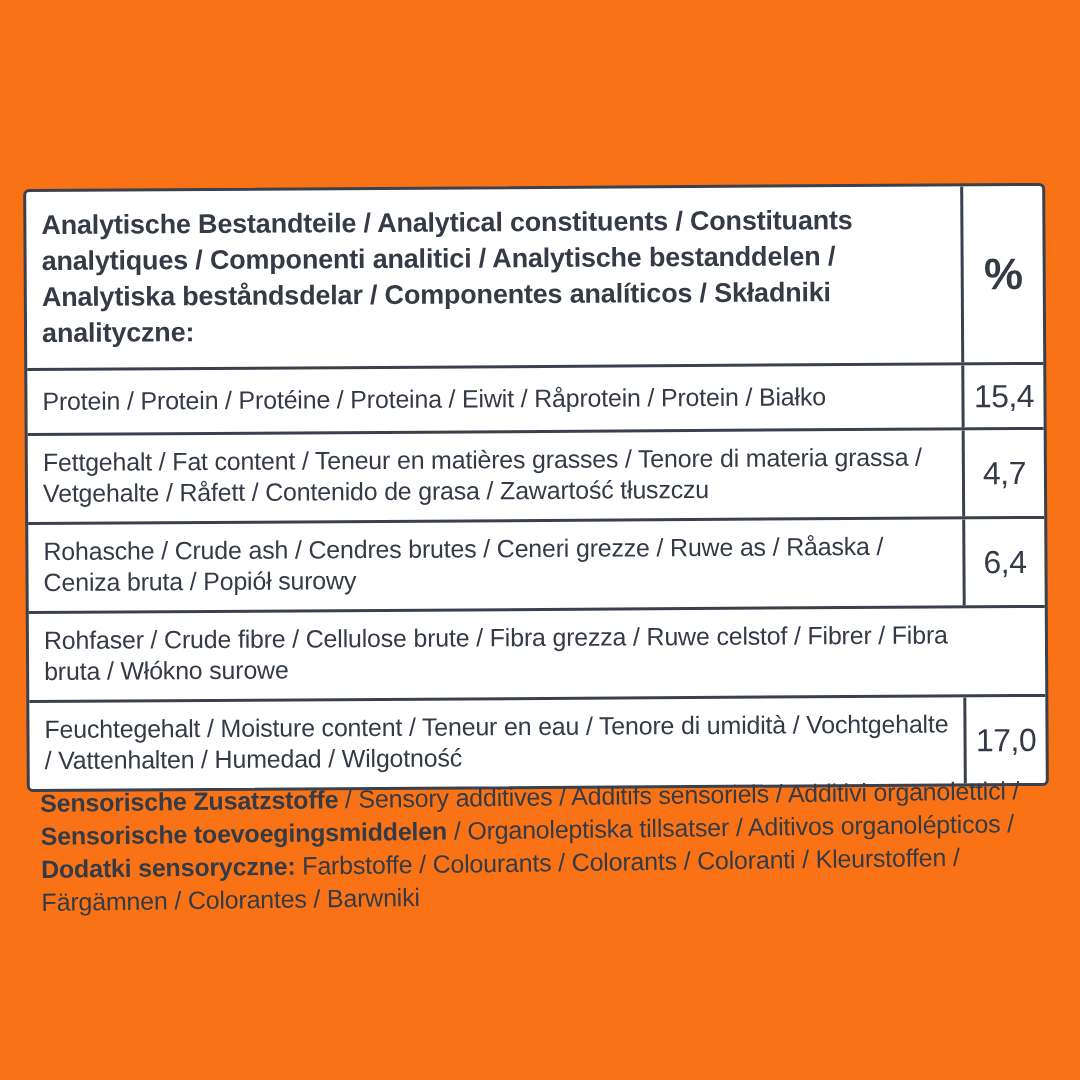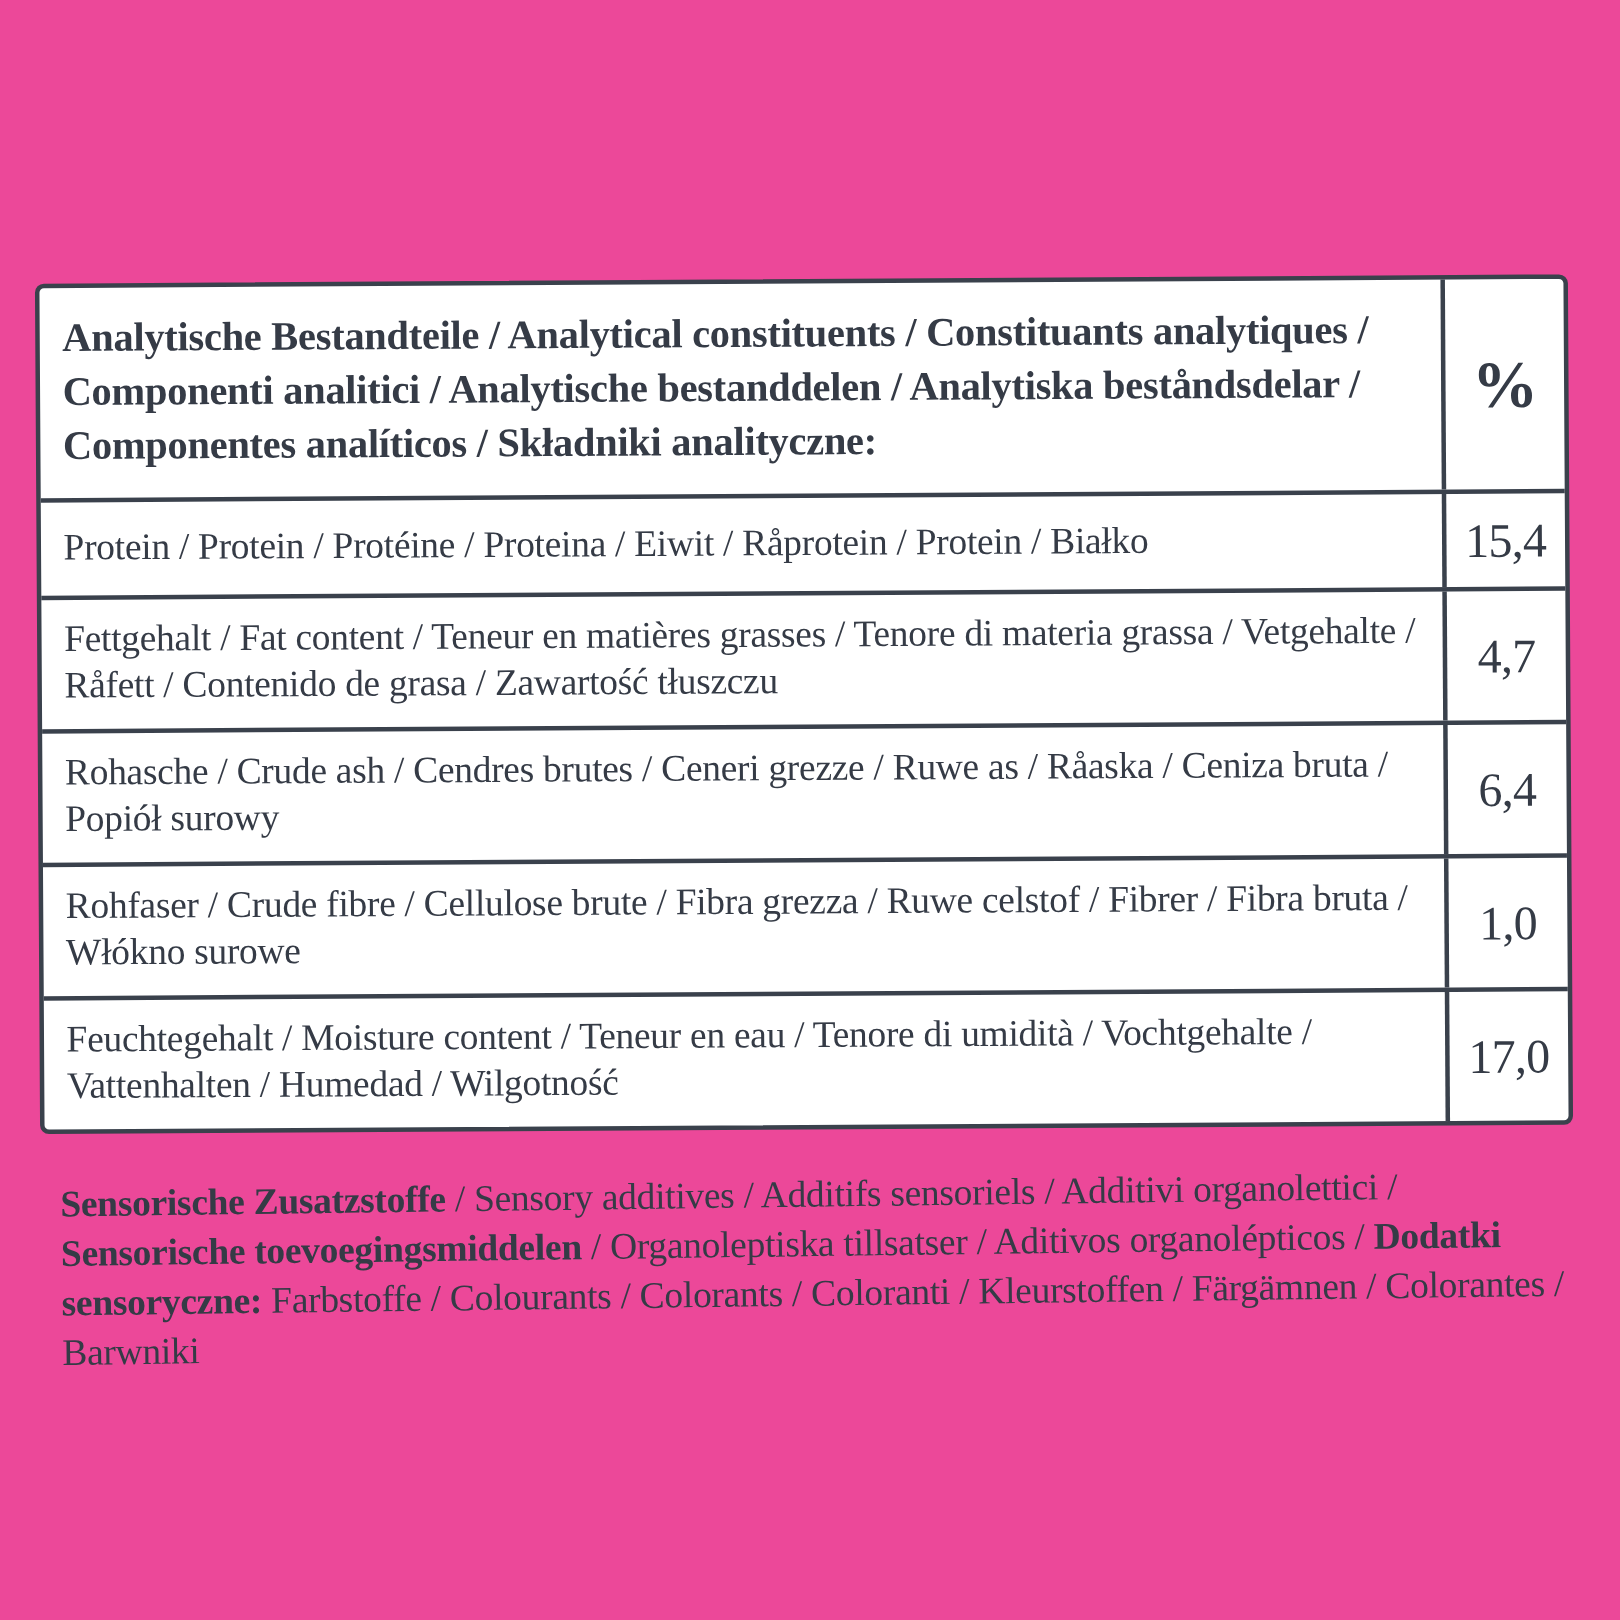--- a/index.html
+++ b/index.html
@@ -7,23 +7,22 @@
     padding: 0;
     width: 1080px;
     height: 1080px;
     background: #ffffff;
     font-family: "Liberation Sans", sans-serif;
     overflow: hidden;
   }
   .sheet {
     position: absolute;
     inset: 0;
-    background: #ec4899;
+    background: #f97316;
     color: #353b46;
-    font-family: Liberation Serif, serif;
   }
   
   .analysis-table {
     position: absolute;
     left: 25px;
     top: 186px;
     width: 1022px;
     background: #ffffff;
     border: 3px solid #3a414c;
     border-radius: 6px;
@@ -102,21 +101,20 @@
       <div class="t-value">4,7</div>
     </div>
 
     <div class="t-row double">
       <div class="t-label">Rohasche / Crude ash / Cendres brutes / Ceneri grezze / Ruwe as / Råaska / Ceniza bruta / Popiół surowy</div>
       <div class="t-value">6,4</div>
     </div>
 
     <div class="t-row double">
       <div class="t-label">Rohfaser / Crude fibre / Cellulose brute / Fibra grezza / Ruwe celstof / Fibrer / Fibra bruta / Włókno surowe</div>
-      <div class="t-value">1,0</div>
     </div>
 
     <div class="t-row double">
       <div class="t-label">Feuchtegehalt / Moisture content / Teneur en eau / Tenore di umidità / Vochtgehalte / Vattenhalten / Humedad / Wilgotność</div>
       <div class="t-value">17,0</div>
     </div>
 
   </div>
 
   <p class="additives"><span class="seg-bold">Sensorische Zusatzstoffe</span><span> / Sensory additives / Additifs sensoriels / Additivi organolettici / </span><span class="seg-bold">Sensorische toevoegingsmiddelen</span><span> / Organoleptiska tillsatser / Aditivos organolépticos / </span><span class="seg-bold">Dodatki sensoryczne:</span><span> Farbstoffe / Colourants / Colorants / Coloranti / Kleurstoffen / Färgämnen / Colorantes / Barwniki</span></p>

